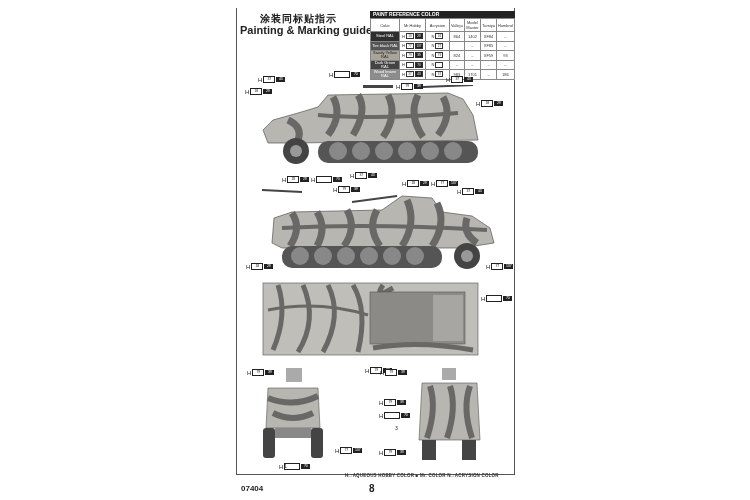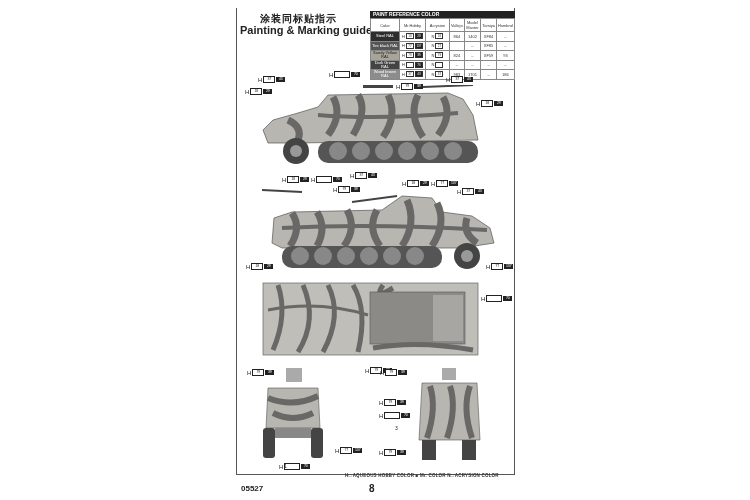--- a/index.html
+++ b/index.html
@@ -274,13 +274,13 @@
   </div>
 <div class="num" style="left:395px;top:425px">3</div>
 <div class="label" style="left:379px;top:449px">
     <span class="h">H</span>
     <span class="b1">79</span>
     <span class="b2">39</span>
   </div>
 
 <div class="footer-legend">H□ AQUEOUS HOBBY COLOR   ■ Mr. COLOR   N□ ACRYSION COLOR</div>
 <div class="pageno">8</div>
-<div class="kitno">05527</div>
+<div class="kitno">07404</div>
 
 </body></html>

